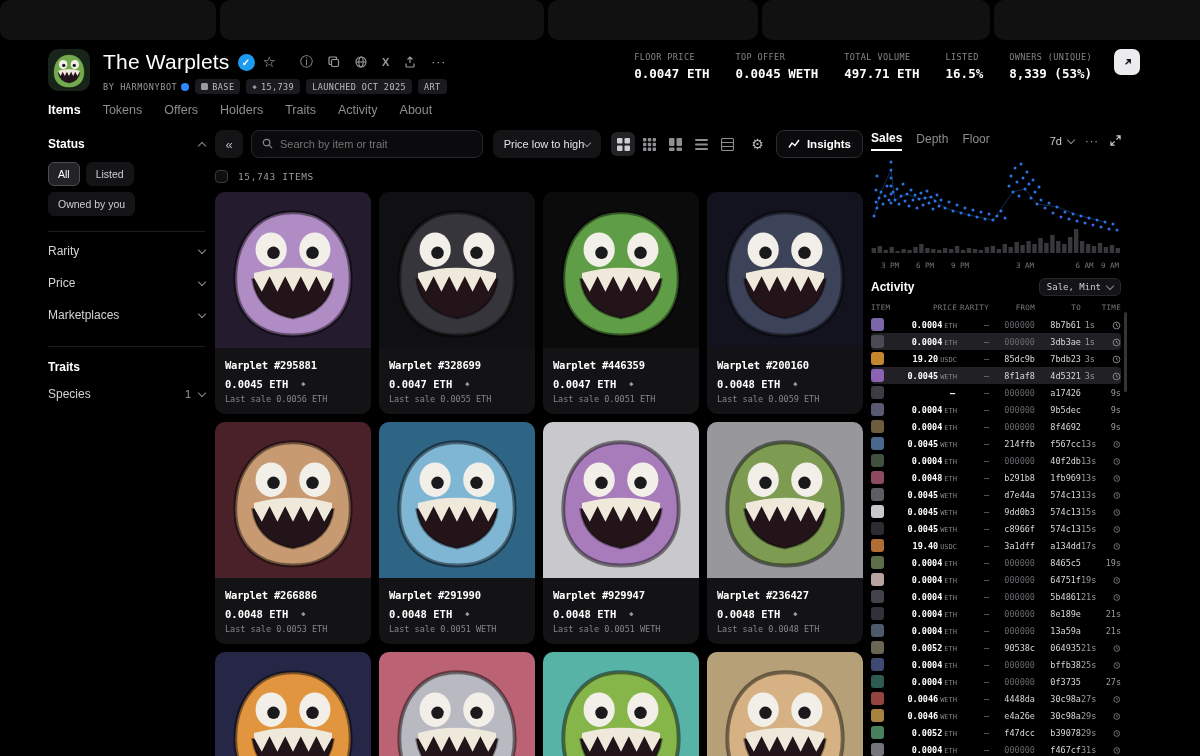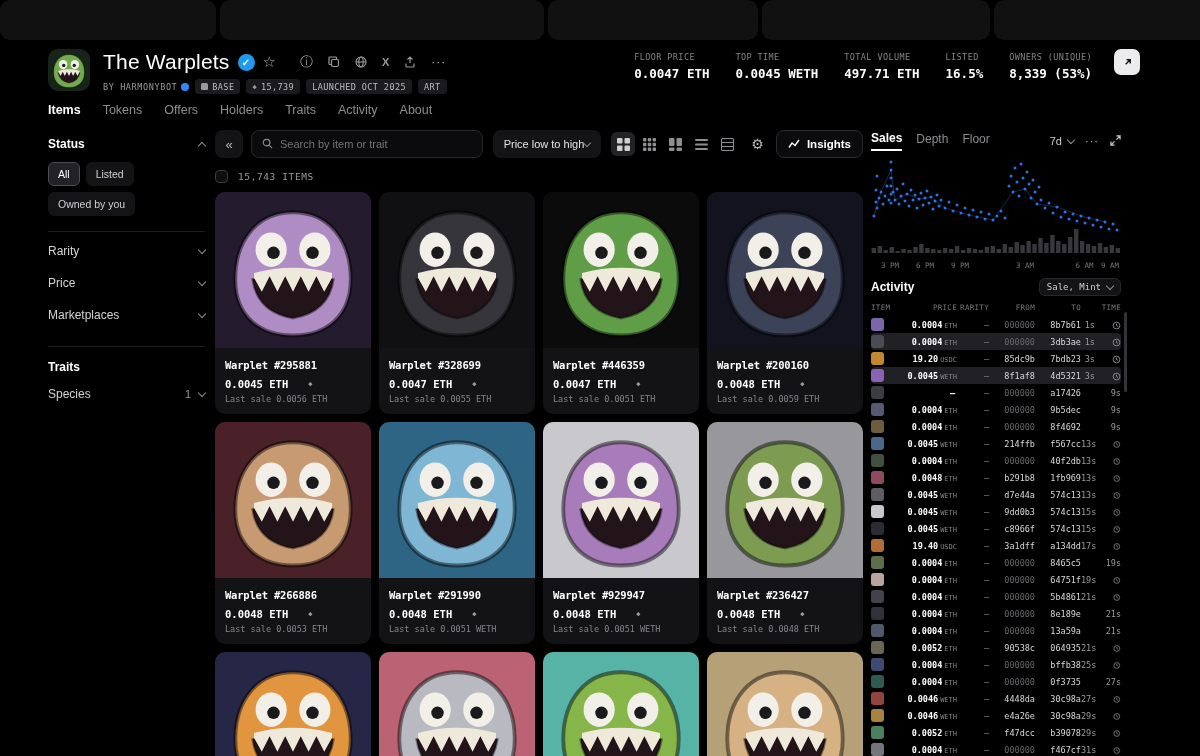--- a/index.html
+++ b/index.html
@@ -66,21 +66,21 @@
   .insights{height:28px;border:1px solid #2c2c30;border-radius:8px;display:flex;gap:7px;align-items:center;padding:0 11px;font-size:11.5px;color:#fff;background:#0b0b0d;cursor:pointer;font-weight:bold}
   .count-row{display:flex;gap:10px;align-items:center;margin:11px 0 8px;height:15px}
   .cb{width:13px;height:13px;border:1px solid #3a3a3f;border-radius:4px;background:#0f0f12;cursor:pointer}
   .count{font-size:9.5px;color:#9a9a9e;letter-spacing:.6px}
 
   .grid{display:grid;grid-template-columns:repeat(4,156px);gap:8px}
   .card{background:#131316;border-radius:10px;overflow:hidden;cursor:pointer}
   .card-img{height:156px}
   .card-body{padding:11px 10px 10px}
   .card-name{font-size:10.5px;font-weight:bold;letter-spacing:-.2px}
-  .card-price{font-size:10.5px;font-weight:bold;margin-top:7px;display:flex;gap:20px;align-items:center}
+  .card-price{font-size:10.5px;font-weight:bold;margin-top:7px;display:flex;gap:13px;align-items:center}
   .card-last{font-size:8.5px;color:#85858a;margin-top:4px}
 
   
   .panel{width:250px;margin-left:8px;flex:none;position:relative}
   .p-tabs{display:flex;align-items:center;gap:14px;font-size:12px;color:#8d8d92;height:22px}
   .p-tab{cursor:pointer;padding-bottom:4px}
   .p-tab.active{color:#fff;font-weight:bold;border-bottom:2px solid #fff}
   .p-right{margin-left:auto;display:flex;gap:11px;align-items:center;font-size:11px;color:#cfcfd2}
   .range{display:flex;gap:6px;align-items:center;cursor:pointer}
   .dots{letter-spacing:1px;cursor:pointer;color:#b8b8bc}
@@ -181,21 +181,21 @@
           </span>
       </div>
     </div>
 
     <div class="stats mono">
       <div class="stat">
           <div class="lbl">FLOOR PRICE</div>
           <div class="val">0.0047 ETH</div>
         </div>
       <div class="stat">
-          <div class="lbl">TOP TIME</div>
+          <div class="lbl">TOP OFFER</div>
           <div class="val">0.0045 WETH</div>
         </div>
       <div class="stat">
           <div class="lbl">TOTAL VOLUME</div>
           <div class="val">497.71 ETH</div>
         </div>
       <div class="stat">
           <div class="lbl">LISTED</div>
           <div class="val">16.5%</div>
         </div>

